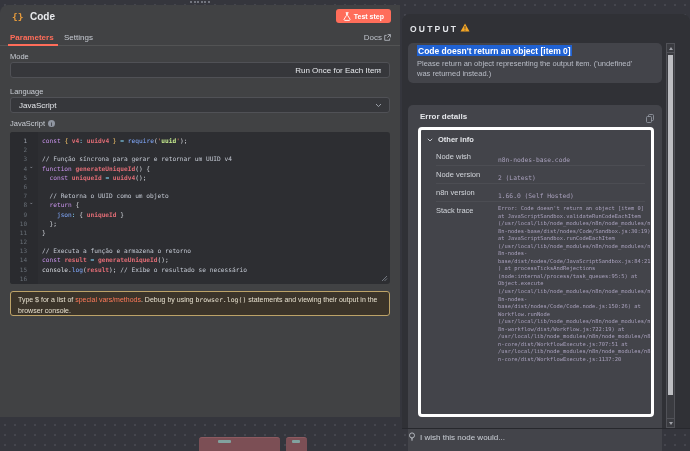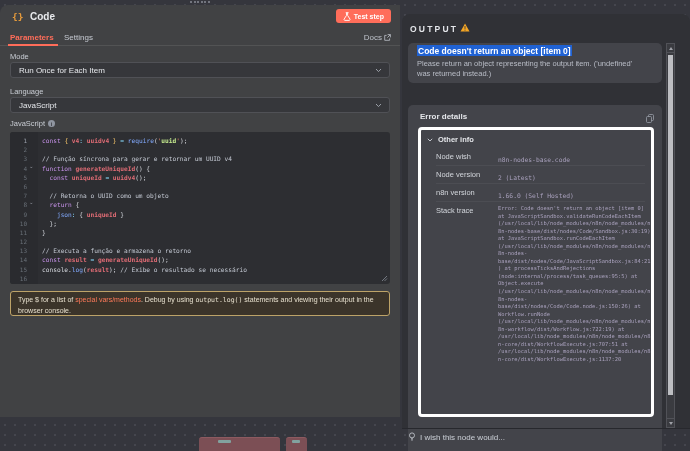--- a/index.html
+++ b/index.html
@@ -147,21 +147,21 @@
       <span class="docs-link">
         <span>Docs</span>
         <svg width="7" height="7" viewBox="0 0 7 7">
             <path d="M2.6 1.4 H0.7 V6.3 H5.6 V4.4" stroke="#bfc3cb" stroke-width="0.8" fill="none"></path>
             <path d="M3.6 0.6 H6.4 V3.4 M6.3 0.7 L3.4 3.6" stroke="#bfc3cb" stroke-width="0.8" fill="none"></path>
           </svg>
       </span>
     </div>
 
     <span class="field-label" style="top:47px;">Mode</span>
-    <div class="select" style="top:57px;">
+    <div class="select" style="top:57px;justify-content:flex-end;">
       <span>Run Once for Each Item</span>
       <svg class="chev" width="7" height="5" viewBox="0 0 7 5">
           <path d="M1 1 L3.5 3.6 L6 1" stroke="#9ba0a8" stroke-width="1" fill="none"></path>
         </svg>
     </div>
 
     <span class="field-label" style="top:82px;">Language</span>
     <div class="select" style="top:92px;">
       <span>JavaScript</span>
       <svg class="chev" width="7" height="5" viewBox="0 0 7 5">
@@ -244,21 +244,21 @@
           <div class="cl"><span class="t-k">const</span><span class="t-p"> </span><span class="t-v">result</span><span class="t-p"> </span><span class="t-o">=</span><span class="t-p"> </span><span class="t-v">generateUniqueId</span><span class="t-p">();</span></div>
           <div class="cl"><span class="t-p">console.</span><span class="t-f">log</span><span class="t-p">(</span><span class="t-v">result</span><span class="t-p">);</span><span class="t-p"> </span><span class="t-c">// Exibe o resultado se necessário</span></div>
           <div class="cl">&nbsp;</div>
         </div>
       <svg class="resize-handle" width="7" height="7" viewBox="0 0 7 7">
           <path d="M1 6 L6 1 M3.5 6 L6 3.5" stroke="#7b8089" stroke-width="0.9" fill="none"></path>
         </svg>
     </div>
 
     <div class="tip-box">
-      <span>Type $ for a list of </span><span class="tip-link">special vars/methods</span><span>. Debug by using </span><span class="tip-code">output.log()</span><span> statements and viewing their output in the browser console.</span>
+      <span>Type $ for a list of </span><span class="tip-link">special vars/methods</span><span>. Debug by using </span><span class="tip-code">browser.log()</span><span> statements and viewing their output in the browser console.</span>
     </div>
   </div>
 
   <div class="right-panel">
     <span class="output-title">OUTPUT</span>
     <svg class="warn-tri" width="10" height="9" viewBox="0 0 10 9">
         <path d="M5 0.5 L9.5 8.5 H0.5 Z" fill="#f5a623"></path>
         <rect x="4.55" y="3" width="0.9" height="2.9" fill="#3a3b40"></rect>
         <rect x="4.55" y="6.6" width="0.9" height="1" fill="#3a3b40"></rect>
       </svg>

